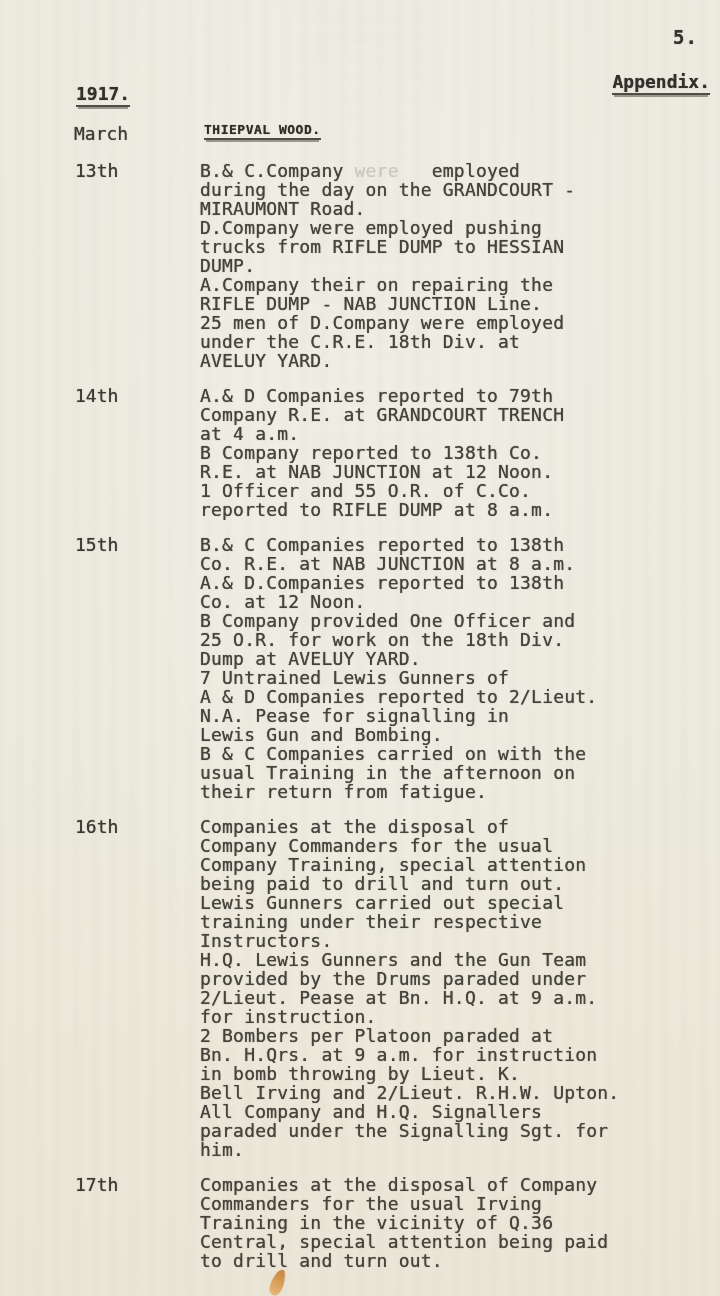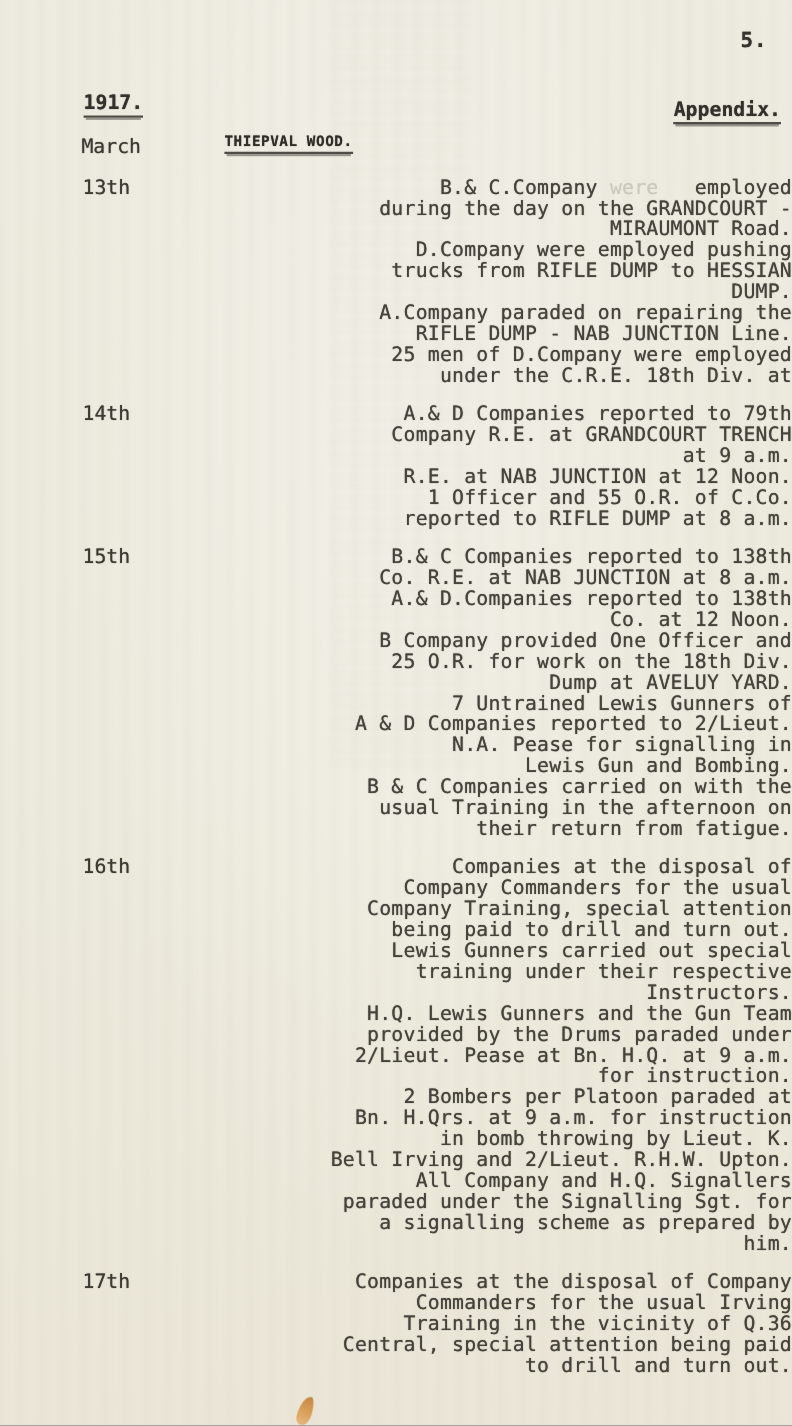--- a/index.html
+++ b/index.html
@@ -41,21 +41,21 @@
 
   .ink { text-shadow: 0 0 0.9px rgba(64,60,52,0.85); }
 
   .page-number {
     position: absolute; top: 26px; right: 22px;
     font-size: 19px; font-weight: bold; color: #34322c;
     letter-spacing: 1px;
   }
 
   .year   { position: absolute; top: 83px; left: 76px;  font-size: 18px; font-weight: bold; color: #33312b; }
-  .appendix { position: absolute; top: 89px; right: 10px; font-size: 18px; font-weight: bold; color: #33312b; }
+  .appendix { position: absolute; top: 71px; right: 10px; font-size: 18px; font-weight: bold; color: #33312b; }
   .month  { position: absolute; top: 123px; left: 74px;  font-size: 18px; color: #3c3a33; }
   .title  { position: absolute; top: 122px; left: 204px; font-size: 13px; font-weight: bold; color: #302e28; letter-spacing: 0.5px; }
 
   
   .u-heavy {
     display: inline-block;
     padding-bottom: 1px;
     border-bottom: 2px solid rgba(52,49,43,0.85);
     box-shadow: 0 4px 0 -2px rgba(52,49,43,0.45);
   }
@@ -71,21 +71,21 @@
     line-height: 19px;
     color: #3c3a33;
   }
   .entry .body {
     flex: 1 1 auto;
     font-size: 18px;
     line-height: 19px;
     letter-spacing: 0.2px;
     color: #46433c;
   }
-  .line { white-space: pre; text-align: right; }
+  .line { white-space: pre; }
 
   .faded { opacity: 0.20; }
 
   
   .stain {
     position: absolute;
     left: 271px; top: 1269px;
     width: 13px; height: 27px;
     background: linear-gradient(190deg, #c27a2c 0%, #d99a4e 55%, #e4b377 100%);
     border-radius: 70% 30% 55% 45% / 75% 55% 45% 25%;
@@ -119,32 +119,34 @@
   <div class="entries" id="entries">
       <div class="entry">
         <div class="date ink">13th</div>
         <div class="body ink">
           <div class="line">B.&amp; C.Company <span class="faded">were</span>   employed</div>
           <div class="line">during the day on the GRANDCOURT -</div>
           <div class="line">MIRAUMONT Road.</div>
           <div class="line">D.Company were employed pushing</div>
           <div class="line">trucks from RIFLE DUMP to HESSIAN</div>
           <div class="line">DUMP.</div>
-          <div class="line">A.Company paraded on repairing the</div>
+          <div class="line">A.Company their on repairing the</div>
           <div class="line">RIFLE DUMP - NAB JUNCTION Line.</div>
           <div class="line">25 men of D.Company were employed</div>
           <div class="line">under the C.R.E. 18th Div. at</div>
+          <div class="line">AVELUY YARD.</div>
         </div>
       </div>
       <div class="entry">
         <div class="date ink">14th</div>
         <div class="body ink">
           <div class="line">A.&amp; D Companies reported to 79th</div>
           <div class="line">Company R.E. at GRANDCOURT TRENCH</div>
-          <div class="line">at 9 a.m.</div>
+          <div class="line">at 4 a.m.</div>
+          <div class="line">B Company reported to 138th Co.</div>
           <div class="line">R.E. at NAB JUNCTION at 12 Noon.</div>
           <div class="line">1 Officer and 55 O.R. of C.Co.</div>
           <div class="line">reported to RIFLE DUMP at 8 a.m.</div>
         </div>
       </div>
       <div class="entry">
         <div class="date ink">15th</div>
         <div class="body ink">
           <div class="line">B.&amp; C Companies reported to 138th</div>
           <div class="line">Co. R.E. at NAB JUNCTION at 8 a.m.</div>
@@ -175,21 +177,20 @@
           <div class="line">H.Q. Lewis Gunners and the Gun Team</div>
           <div class="line">provided by the Drums paraded under</div>
           <div class="line">2/Lieut. Pease at Bn. H.Q. at 9 a.m.</div>
           <div class="line">for instruction.</div>
           <div class="line">2 Bombers per Platoon paraded at</div>
           <div class="line">Bn. H.Qrs. at 9 a.m. for instruction</div>
           <div class="line">in bomb throwing by Lieut. K.</div>
           <div class="line">Bell Irving and 2/Lieut. R.H.W. Upton.</div>
           <div class="line">All Company and H.Q. Signallers</div>
           <div class="line">paraded under the Signalling Sgt. for</div>
-          <div class="line">a signalling scheme as prepared by</div>
           <div class="line">him.</div>
         </div>
       </div>
       <div class="entry">
         <div class="date ink">17th</div>
         <div class="body ink">
           <div class="line">Companies at the disposal of Company</div>
           <div class="line">Commanders for the usual Irving</div>
           <div class="line">Training in the vicinity of Q.36</div>
           <div class="line">Central, special attention being paid</div>

